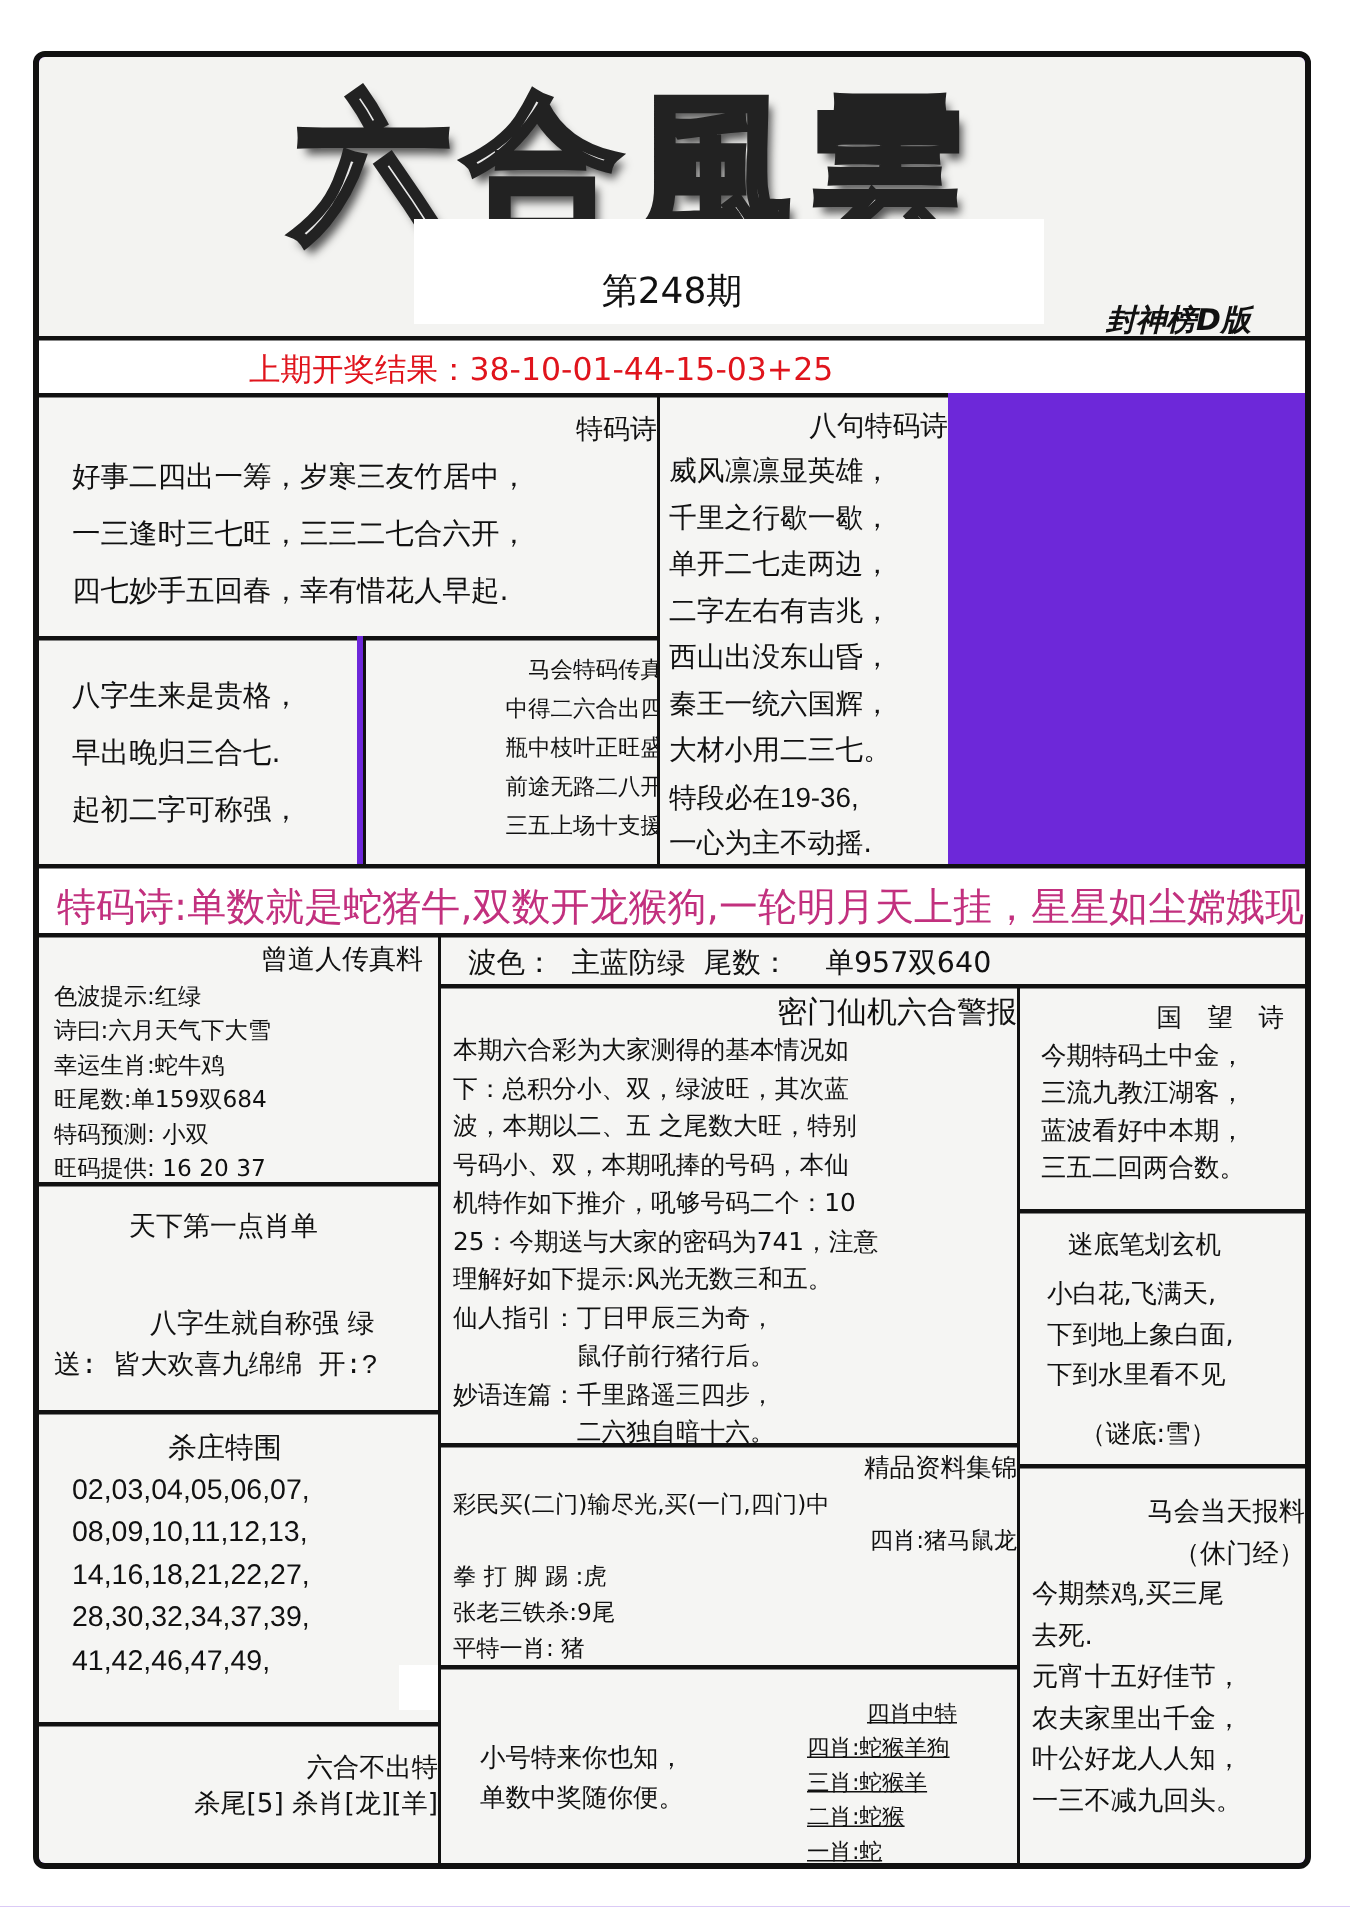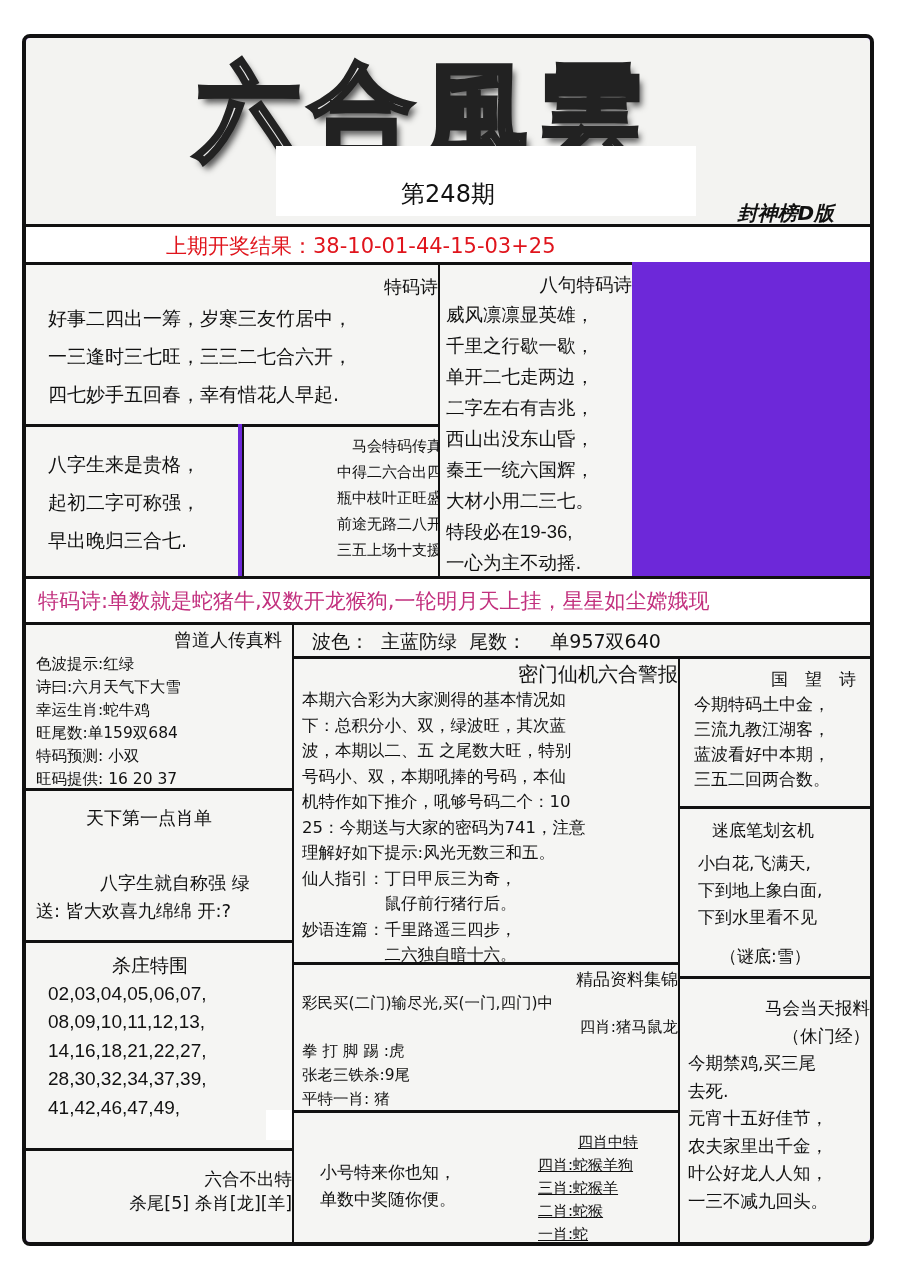--- a/index.html
+++ b/index.html
@@ -18,21 +18,21 @@
   .white-band { position:absolute; left:250px; top:108px; width:420px; height:70px; background:#fff; }
   .issue { position:absolute; left:0; width:844px; top:140px; text-align:center; font-size:24px; }
   .edition { position:absolute; right:36px; top:162px; font-size:20px; font-style:italic; font-weight:bold; }
   .result { position:absolute; left:0; top:186px; width:844px; height:38px; background:#fff;
             border-top:3px solid #111; box-sizing:border-box; }
   .result span { position:absolute; left:140px; top:5px; color:#e0141c; font-size:21px; }
   .c { text-align:right; }
   .t { font-size:18px; line-height:31px; }
   .s { font-size:15.5px; line-height:23px; }
   .ticker { position:absolute; left:0; top:538px; width:844px; height:46px; background:#fff;
-            border-top:3px solid #111; box-sizing:border-box; color:#c2307e; font-size:21px;
+            border-top:3px solid #111; box-sizing:border-box; color:#c2307e; font-size:26px;
             padding:8px 0 0 12px; }
   .n { font-family:"Liberation Sans","DejaVu Sans",sans-serif; }
 </style>
 </head>
 <body>
 
 <div class="frame">
 
   <div class="title-box">
     <div class="logo">六合風雲</div>
@@ -49,22 +49,22 @@
     <div class="c t" style="line-height:24px;">特码诗</div>
     <div style="padding-left:22px;font-size:19px;line-height:38px;">
       <div>好事二四出一筹，岁寒三友竹居中，</div>
       <div>一三逢时三七旺，三三二七合六开，</div>
       <div>四七妙手五回春，幸有惜花人早起.</div>
     </div>
   </div>
 
   <div class="cell bt" style="left:0;top:386px;width:212px;height:152px;padding:18px 0 0 22px;font-size:19px;line-height:38px;">
     <div>八字生来是贵格，</div>
+    <div>早出晚归三合七.</div>
     <div>起初二字可称强，</div>
-    <div>早出晚归三合七.</div>
   </div>
 
   <div class="cell bt bl" style="left:216px;top:386px;width:200px;height:152px;padding:6px 0 0 14px;font-size:15px;line-height:26px;text-align:right;">
     <div style="padding-left:4px">马会特码传真</div>
     <div>中得二六合出四</div>
     <div>瓶中枝叶正旺盛</div>
     <div>前途无路二八开</div>
     <div>三五上场十支援</div>
   </div>
 
@@ -123,21 +123,21 @@
     <div style="padding-left:14px;margin-bottom:6px;">迷底笔划玄机</div>
     <div>小白花,飞满天,</div>
     <div>下到地上象白面,</div>
     <div>下到水里看不见</div>
     <div style="margin-top:12px;padding-left:22px;">（谜底:雪）</div>
   </div>
 
   <div class="cell bt" style="left:0;top:750px;width:266px;height:152px;padding:14px 0 0 10px;font-size:18px;">
     <div style="padding-left:50px;line-height:26px;">天下第一点肖单</div>
     <div style="margin-top:38px;padding-left:64px;line-height:28px;">八字生就自称强 绿</div>
-    <div style="line-height:28px;">送: 皆大欢喜九绵绵 开:?</div>
+    <div style="line-height:28px;font-family:Liberation Mono, monospace;">送: 皆大欢喜九绵绵 开:?</div>
   </div>
 
   <div class="cell bt" style="left:0;top:902px;width:266px;height:208px;padding:8px 0 0 22px;font-size:19px;line-height:28.5px;">
     <div style="padding-left:64px;">杀庄特围</div>
     <div class="n">02,03,04,05,06,07,</div>
     <div class="n">08,09,10,11,12,13,</div>
     <div class="n">14,16,18,21,22,27,</div>
     <div class="n">28,30,32,34,37,39,</div>
     <div class="n">41,42,46,47,49,</div>
   </div>

